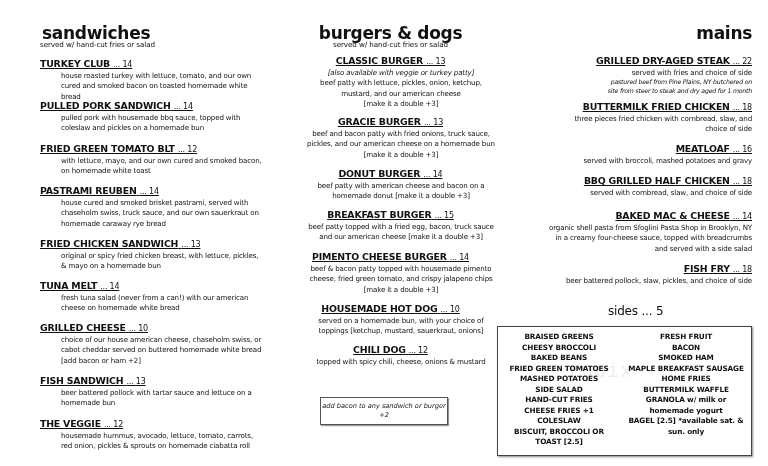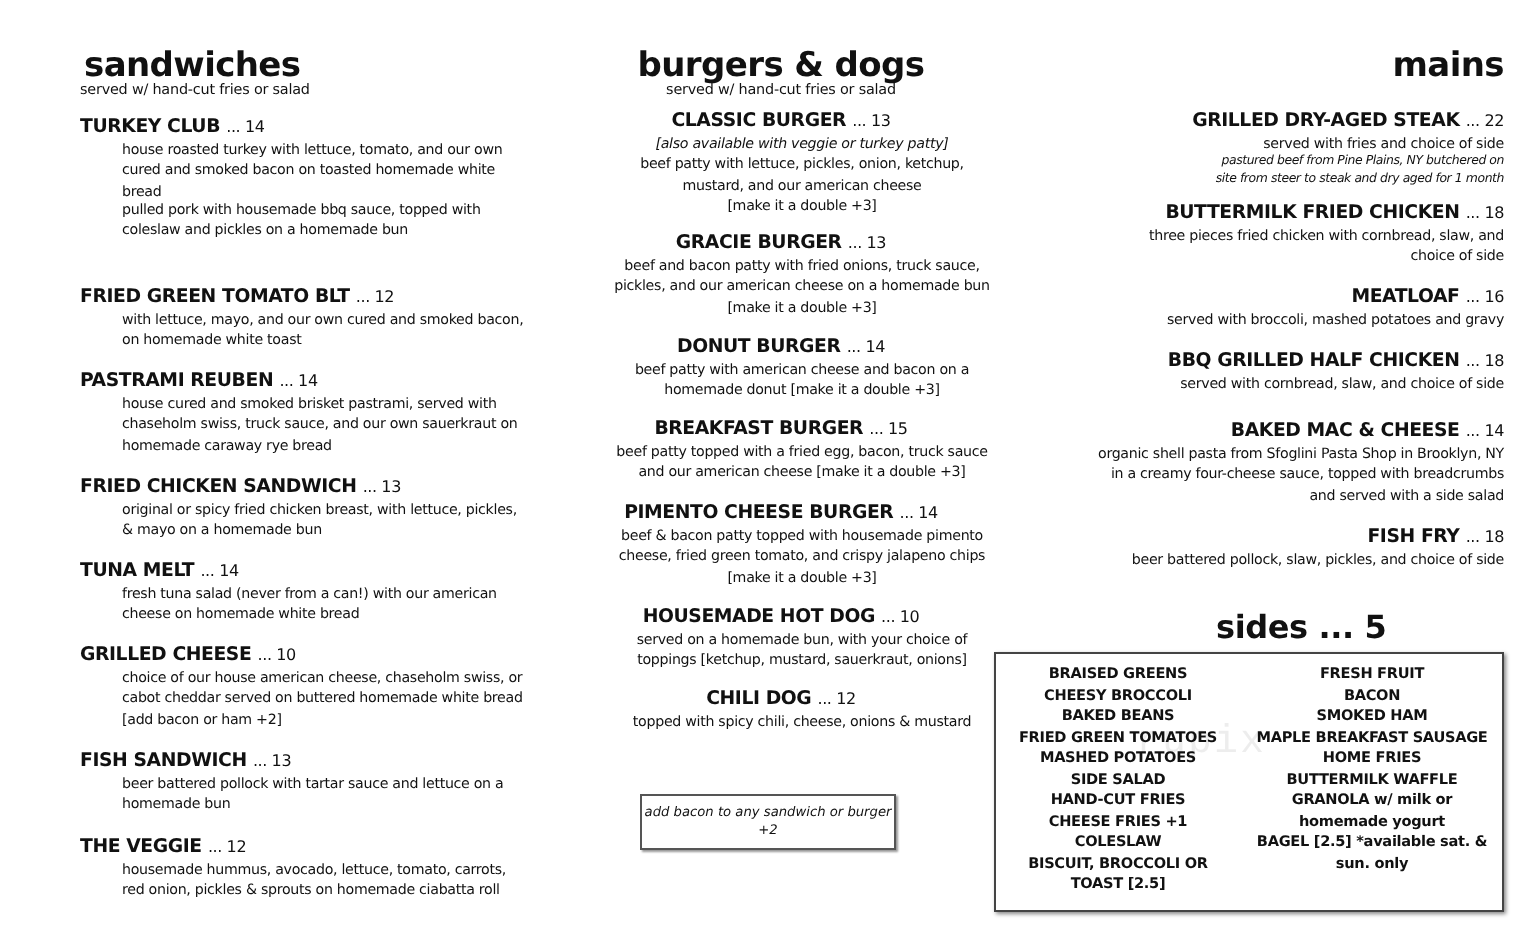--- a/index.html
+++ b/index.html
@@ -8,42 +8,42 @@
 
   .col { position: absolute; top: 0; }
   #col-sand { left: 40px; width: 225px; }
   #col-burg { left: 283px; width: 215px; text-align: center; }
   #col-mains { left: 500px; width: 252px; text-align: right; }
 
   .sec-title { font-weight: bold; font-size: 17px; letter-spacing: -0.3px; line-height: 18px; }
   .sec-sub { font-size: 7.2px; font-weight: normal; letter-spacing: -0.1px; line-height: 10px; }
 
   .item { margin-bottom: 0; }
-  .item-name { font-weight: bold; font-size: 9.4px; letter-spacing: -0.2px; line-height: 12px; white-space: nowrap; }
+  .item-name { font-weight: bold; font-size: 9.4px; letter-spacing: -0.2px; line-height: 12px; white-space: nowrap; text-decoration: underline; }
   .item-price { font-weight: normal; font-size: 8px; }
   .item-desc { font-size: 7.1px; line-height: 10.4px; letter-spacing: -0.15px; margin-left: 21px; }
   .item-note { font-size: 6.2px; font-style: italic; line-height: 8.6px; letter-spacing: -0.2px; }
   .it { font-style: italic; }
 
   #sand-title { position: absolute; top: 24px; left: 2px; }
   #sand-sub { position: absolute; top: 40px; left: 0; }
   .sand-item { position: absolute; left: 0; width: 225px; }
 
   #burg-title { position: absolute; top: 24px; left: 0; width: 215px; }
   #burg-sub { position: absolute; top: 40px; left: 0; width: 215px; }
   .burg-item { position: absolute; left: 0; width: 215px; }
 
   #mains-title { position: absolute; top: 24px; right: 0; }
   .mains-item { position: absolute; right: 0; width: 252px; }
 
   #bacon-note { position: absolute; left: 320px; top: 397px; width: 128px; height: 28px;
     border: 1px solid #555; box-shadow: 1px 1px 1px #999; text-align: center;
     font-size: 6.6px; font-style: italic; line-height: 9px; padding-top: 4px; }
 
-  #sides-title { position: absolute; left: 608px; top: 304px; font-weight: bold; font-size: 16px; letter-spacing: -0.2px; text-align: right; }
+  #sides-title { position: absolute; left: 608px; top: 304px; font-weight: normal; font-size: 12px; letter-spacing: -0.2px; text-align: right; }
   #sides-box { position: absolute; left: 497px; top: 326px; width: 255px; height: 130px;
     border: 1px solid #444; box-shadow: 1px 1px 2px #888; background: #fff; }
   .sides-col { position: absolute; top: 5px; text-align: center; font-weight: bold; font-size: 7.3px; line-height: 10.5px; letter-spacing: -0.15px; }
   #sides-left { left: 5px; width: 112px; }
   #sides-right { left: 125px; width: 126px; }
   .side-item { display: block; }
 
   #watermark { position: absolute; left: 568px; top: 360px; font-size: 20px; color: rgba(0,0,0,0.07); font-family: Liberation Mono, monospace; letter-spacing: 1px; }
 </style>
 </head>
@@ -51,20 +51,21 @@
 
 <div class="col" id="col-sand">
   <div id="sand-title" class="sec-title">sandwiches</div>
   <div id="sand-sub" class="sec-sub">served w/ hand-cut fries or salad</div>
 
   <div class="sand-item item" style="top:58px">
     <div class="item-name"><span>TURKEY CLUB</span> <span class="item-price">... 14</span></div>
     <div class="item-desc">house roasted turkey with lettuce, tomato, and our own cured and smoked bacon on toasted homemade white bread</div>
   </div>
   <div class="sand-item item" style="top:100px">
+    <div class="item-name"><span>PULLED PORK SANDWICH</span> <span class="item-price">... 14</span></div>
     <div class="item-desc">pulled pork with housemade bbq sauce, topped with coleslaw and pickles on a homemade bun</div>
   </div>
   <div class="sand-item item" style="top:143px">
     <div class="item-name"><span>FRIED GREEN TOMATO BLT</span> <span class="item-price">... 12</span></div>
     <div class="item-desc">with lettuce, mayo, and our own cured and smoked bacon, on homemade white toast</div>
   </div>
   <div class="sand-item item" style="top:185px">
     <div class="item-name"><span>PASTRAMI REUBEN</span> <span class="item-price">... 14</span></div>
     <div class="item-desc">house cured and smoked brisket pastrami, served with chaseholm swiss, truck sauce, and our own sauerkraut on homemade caraway rye bread</div>
   </div>

